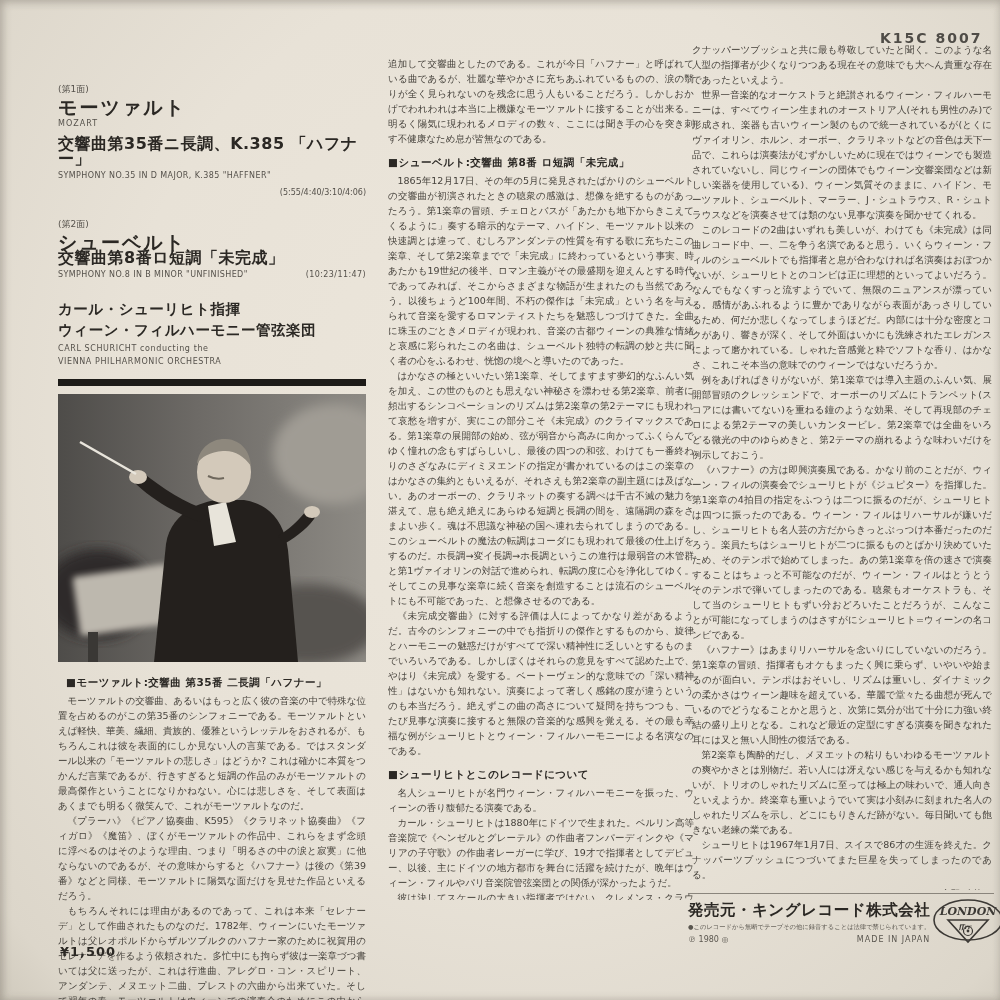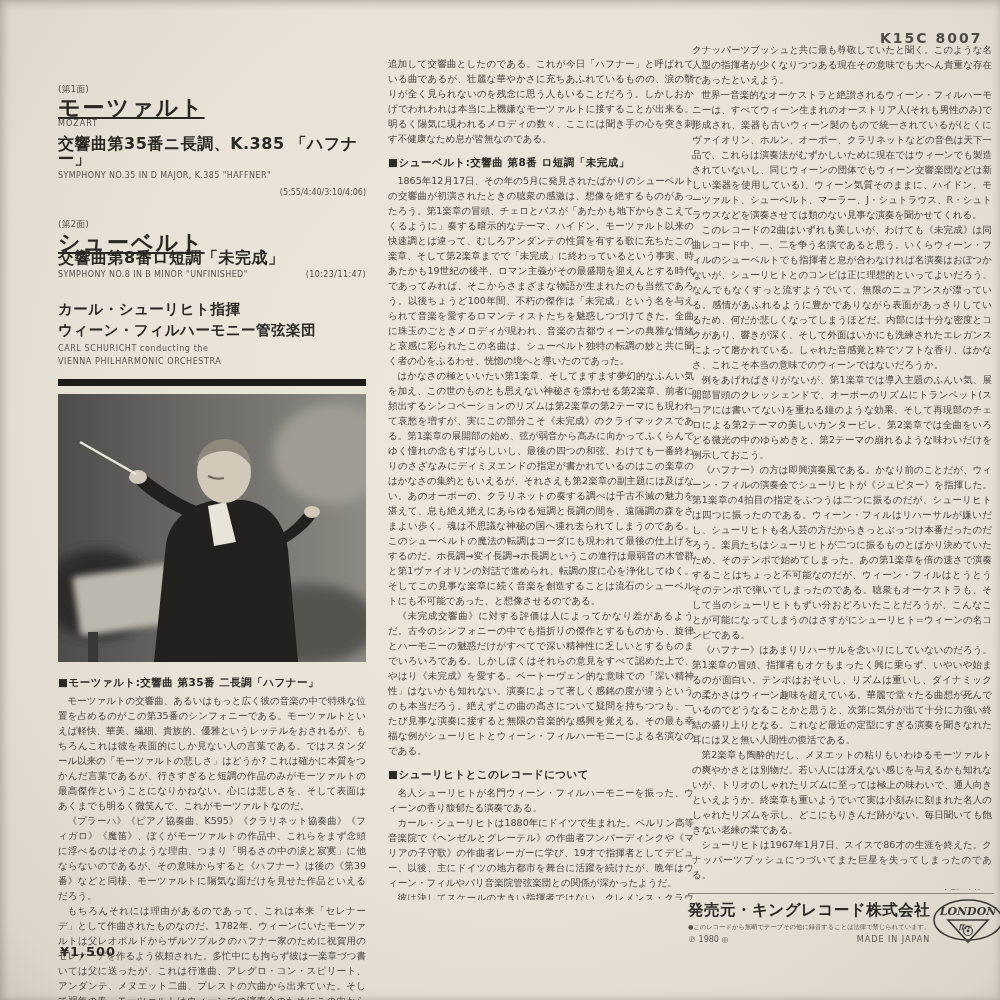--- a/index.html
+++ b/index.html
@@ -20,23 +20,23 @@
   }
   .col{position:absolute;font-size:9.5px;line-height:15px;}
   .col-left{left:58px;top:82px;width:308px;}
   .col-mid{left:388px;top:56px;width:306px;height:844px;overflow:hidden;}
   .col-right{left:692px;top:42px;width:300px;height:848px;overflow:hidden;}
   p{margin:0;text-indent:1em;text-align:justify;}
   .cont p:first-child{text-indent:0;}
   h3{
     font-size:10.5px;color:#2b2824;margin:9px 0 3px 0;letter-spacing:.5px;
   }
-  .col-left h3{margin-top:0;}
+  .col-left h3{margin-top:0;margin-left:8px;}
   .side-label{font-size:9px;color:#55514b;margin-bottom:3px;}
-  .composer-ja{font-size:22px;font-weight:bold;color:#2b2824;letter-spacing:2px;text-decoration:underline;}
+  .composer-ja{font-size:19px;font-weight:bold;color:#2b2824;letter-spacing:2px;}
   .composer-en{font-size:8px;letter-spacing:1px;color:#55514b;margin:1px 0 5px 0;}
   .title-ja{font-size:16px;font-weight:bold;color:#2b2824;letter-spacing:.5px;}
   .title-row{display:flex;justify-content:space-between;align-items:flex-end;font-size:8px;letter-spacing:.4px;color:#55514b;margin-top:2px;}
   .timings-right{display:block;text-align:right;font-size:8px;color:#55514b;margin-top:2px;}
   .side-block{margin-bottom:17px;}
   .artists{margin:14px 0 12px 0;}
   .artist-ja{font-size:14.5px;font-weight:bold;color:#2b2824;letter-spacing:.5px;line-height:21px;}
   .artist-en{font-size:8px;letter-spacing:.6px;color:#55514b;line-height:10px;margin-top:3px;}
   .black-bar{height:7px;background:#1d1b18;margin:6px 0 8px 0;}
   .photo{width:308px;height:268px;margin-bottom:13px;background:#777;overflow:hidden;}

